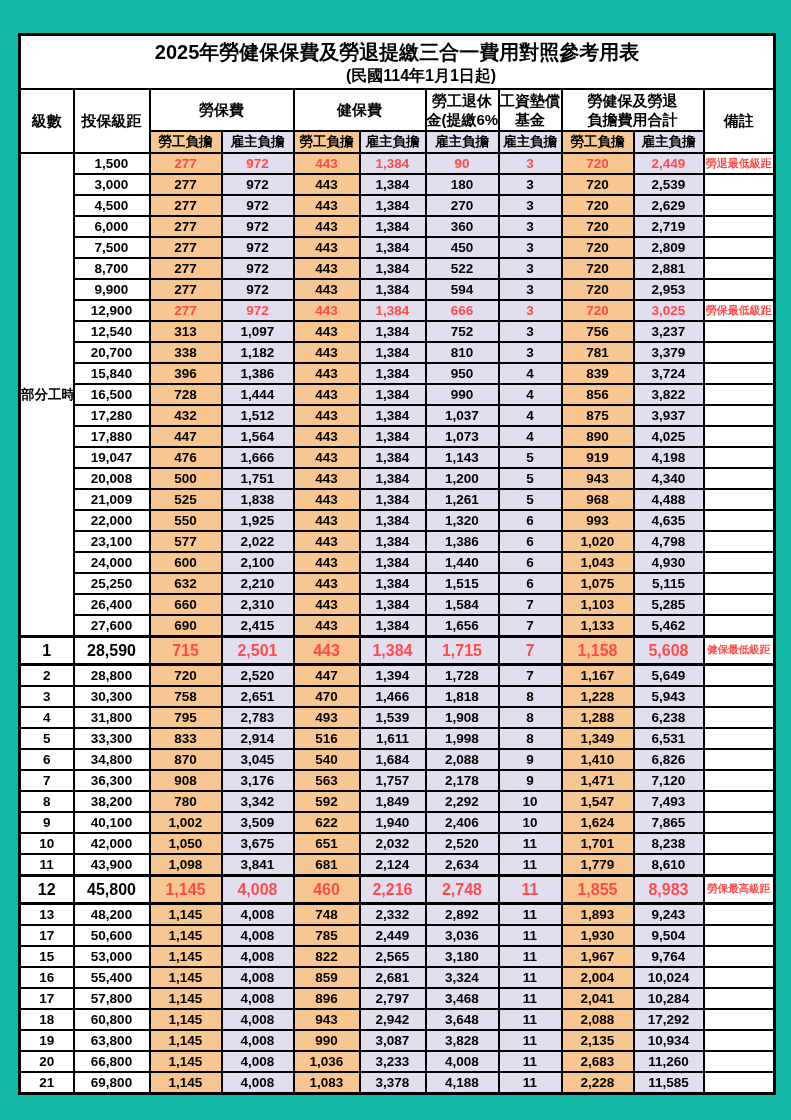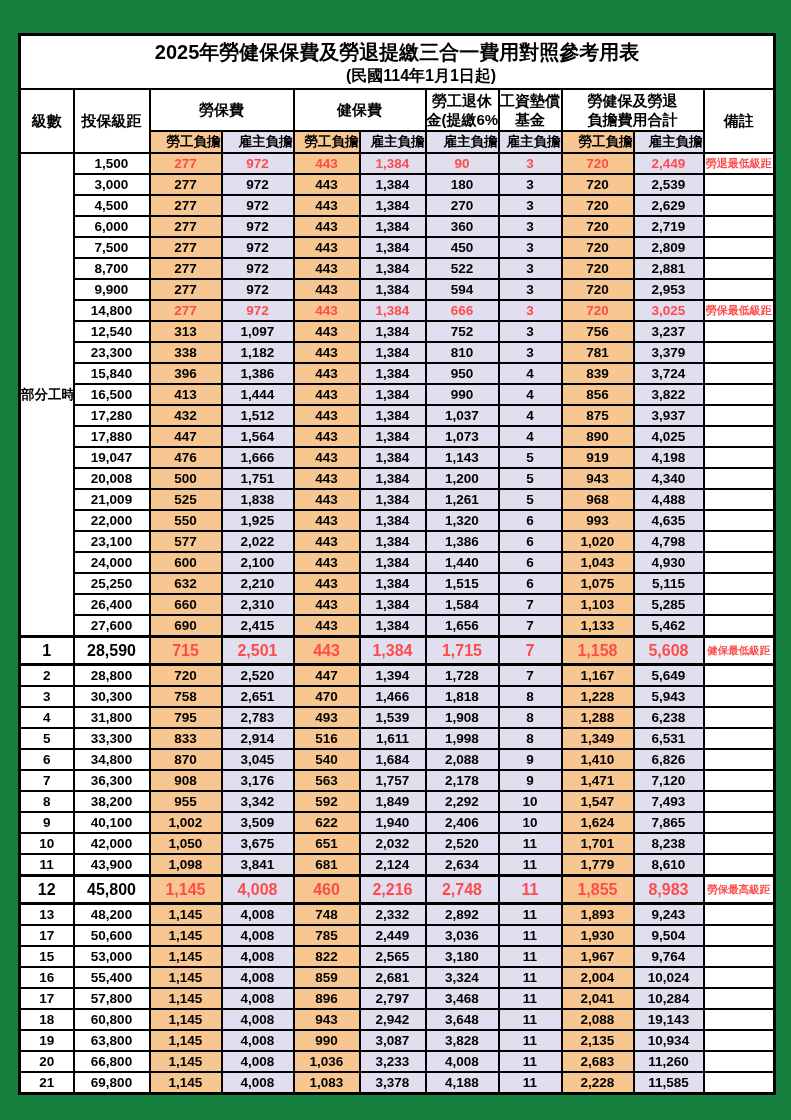--- a/index.html
+++ b/index.html
@@ -5,21 +5,21 @@
   html, body {
     margin: 0;
     padding: 0;
     background: #ffffff;
   }
   .page {
     width: 791px;
     height: 1120px;
     box-sizing: border-box;
     padding: 33px 18px 0 18px;
-    background: #15803d;
+    background: #14b8a6;
     font-family: "Liberation Sans", sans-serif;
     color: #000000;
   }
   table.fee-table {
     border-collapse: collapse;
     table-layout: fixed;
     width: 755px;
     border: 3px solid #000000;
   }
   .fee-table th, .fee-table td {
@@ -27,34 +27,34 @@
     text-align: center;
     vertical-align: middle;
     padding: 0;
     overflow: hidden;
     white-space: nowrap;
   }
   .title-cell { height: 52px; background: #ffffff; }
   .title-line { font-size: 20px; font-weight: 700; line-height: 1.35; }
   .subtitle-line { font-size: 16px; font-weight: 700; line-height: 1.2; margin-left: 48px; }
   tr.h1 th { height: 40px; font-size: 15px; font-weight: 700; line-height: 1.3; background: #ffffff; }
-  tr.h2 th { height: 20px; font-size: 13.5px; font-weight: 700; text-align: right; }
+  tr.h2 th { height: 20px; font-size: 13.5px; font-weight: 700; }
   .hdr-2line div { line-height: 19px; }
   .c-emp { background: #f8c690; }
   .c-er  { background: #e1def0; }
   tr.data-row td { height: 19px; font-size: 13.5px; font-weight: 600; line-height: 19px; }
   tr.data-row td.level-cell, tr.data-row td.bracket-cell, tr.data-row td.group-cell {
     background: #ffffff; font-weight: 600;
   }
   tr.data-row td.note-cell {
     background: #ffffff; font-size: 11px; font-weight: 700; color: #ff4b4b; letter-spacing: 0;
   }
   tr.data-row.red td.val { color: #ff4b4b; }
   tr.data-row.tall td { height: 25px; font-size: 16px; line-height: 25px; border-top-width: 3px; border-bottom-width: 3px; }
-  tr.data-row.tall td.note-cell { font-size: 10.5px; }
+  tr.data-row.tall td.note-cell { font-size: 10.5px; font-family: Liberation Mono, monospace; }
   .group-cell { font-size: 13.5px; }
 </style>
 </head>
 <body>
 
 <div class="page">
   <table class="fee-table">
     <colgroup>
       <col style="width:54px">
         <col style="width:76px">
@@ -185,21 +185,21 @@
           <td class="val c-er">972</td>
           <td class="val c-emp">443</td>
           <td class="val c-er">1,384</td>
           <td class="val c-er">594</td>
           <td class="val c-er">3</td>
           <td class="val c-emp">720</td>
           <td class="val c-er">2,953</td>
           <td class="note-cell"></td>
         </tr>
         <tr class="data-row red">
-          <td class="bracket-cell">14,800</td>
+          <td class="bracket-cell">12,900</td>
           <td class="val c-emp">277</td>
           <td class="val c-er">972</td>
           <td class="val c-emp">443</td>
           <td class="val c-er">1,384</td>
           <td class="val c-er">666</td>
           <td class="val c-er">3</td>
           <td class="val c-emp">720</td>
           <td class="val c-er">3,025</td>
           <td class="note-cell">勞保最低級距</td>
         </tr>
@@ -209,21 +209,21 @@
           <td class="val c-er">1,097</td>
           <td class="val c-emp">443</td>
           <td class="val c-er">1,384</td>
           <td class="val c-er">752</td>
           <td class="val c-er">3</td>
           <td class="val c-emp">756</td>
           <td class="val c-er">3,237</td>
           <td class="note-cell"></td>
         </tr>
         <tr class="data-row">
-          <td class="bracket-cell">23,300</td>
+          <td class="bracket-cell">20,700</td>
           <td class="val c-emp">338</td>
           <td class="val c-er">1,182</td>
           <td class="val c-emp">443</td>
           <td class="val c-er">1,384</td>
           <td class="val c-er">810</td>
           <td class="val c-er">3</td>
           <td class="val c-emp">781</td>
           <td class="val c-er">3,379</td>
           <td class="note-cell"></td>
         </tr>
@@ -234,21 +234,21 @@
           <td class="val c-emp">443</td>
           <td class="val c-er">1,384</td>
           <td class="val c-er">950</td>
           <td class="val c-er">4</td>
           <td class="val c-emp">839</td>
           <td class="val c-er">3,724</td>
           <td class="note-cell"></td>
         </tr>
         <tr class="data-row">
           <td class="bracket-cell">16,500</td>
-          <td class="val c-emp">413</td>
+          <td class="val c-emp">728</td>
           <td class="val c-er">1,444</td>
           <td class="val c-emp">443</td>
           <td class="val c-er">1,384</td>
           <td class="val c-er">990</td>
           <td class="val c-er">4</td>
           <td class="val c-emp">856</td>
           <td class="val c-er">3,822</td>
           <td class="note-cell"></td>
         </tr>
         <tr class="data-row">
@@ -470,21 +470,21 @@
           <td class="val c-er">1,757</td>
           <td class="val c-er">2,178</td>
           <td class="val c-er">9</td>
           <td class="val c-emp">1,471</td>
           <td class="val c-er">7,120</td>
           <td class="note-cell"></td>
         </tr>
         <tr class="data-row">
           <td class="level-cell">8</td>
           <td class="bracket-cell">38,200</td>
-          <td class="val c-emp">955</td>
+          <td class="val c-emp">780</td>
           <td class="val c-er">3,342</td>
           <td class="val c-emp">592</td>
           <td class="val c-er">1,849</td>
           <td class="val c-er">2,292</td>
           <td class="val c-er">10</td>
           <td class="val c-emp">1,547</td>
           <td class="val c-er">7,493</td>
           <td class="note-cell"></td>
         </tr>
         <tr class="data-row">
@@ -607,21 +607,21 @@
         <tr class="data-row">
           <td class="level-cell">18</td>
           <td class="bracket-cell">60,800</td>
           <td class="val c-emp">1,145</td>
           <td class="val c-er">4,008</td>
           <td class="val c-emp">943</td>
           <td class="val c-er">2,942</td>
           <td class="val c-er">3,648</td>
           <td class="val c-er">11</td>
           <td class="val c-emp">2,088</td>
-          <td class="val c-er">19,143</td>
+          <td class="val c-er">17,292</td>
           <td class="note-cell"></td>
         </tr>
         <tr class="data-row">
           <td class="level-cell">19</td>
           <td class="bracket-cell">63,800</td>
           <td class="val c-emp">1,145</td>
           <td class="val c-er">4,008</td>
           <td class="val c-emp">990</td>
           <td class="val c-er">3,087</td>
           <td class="val c-er">3,828</td>

